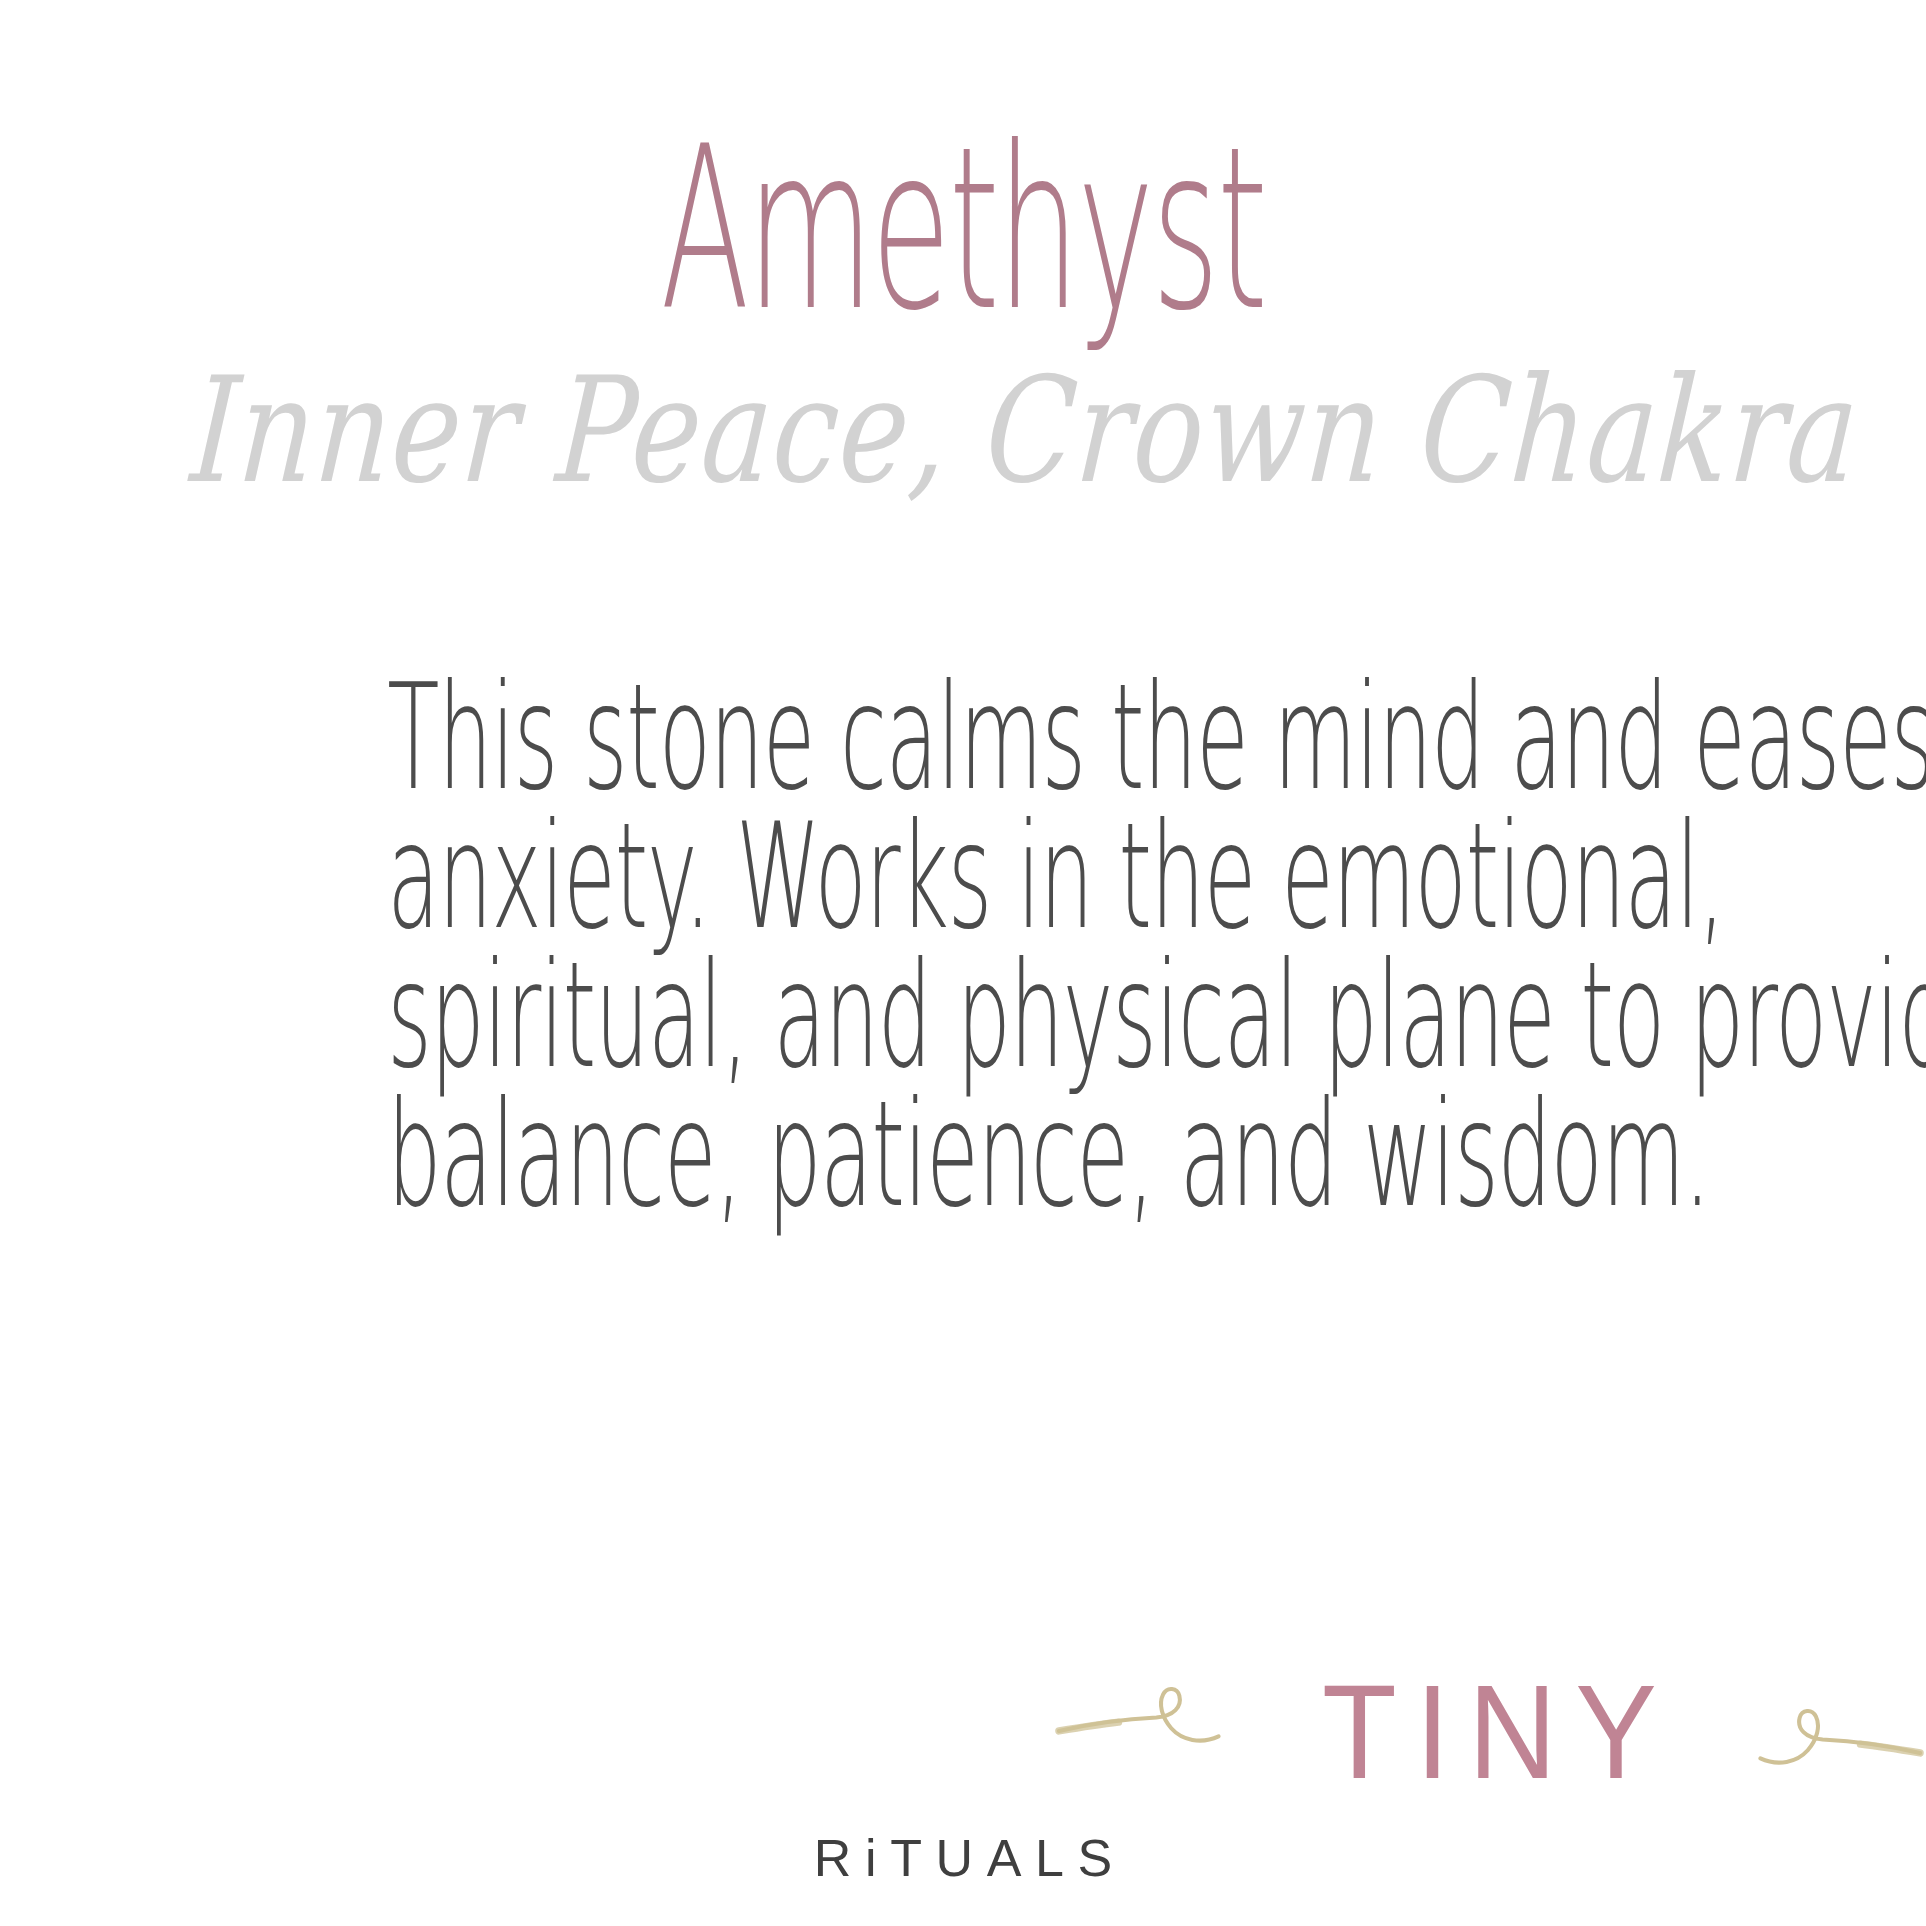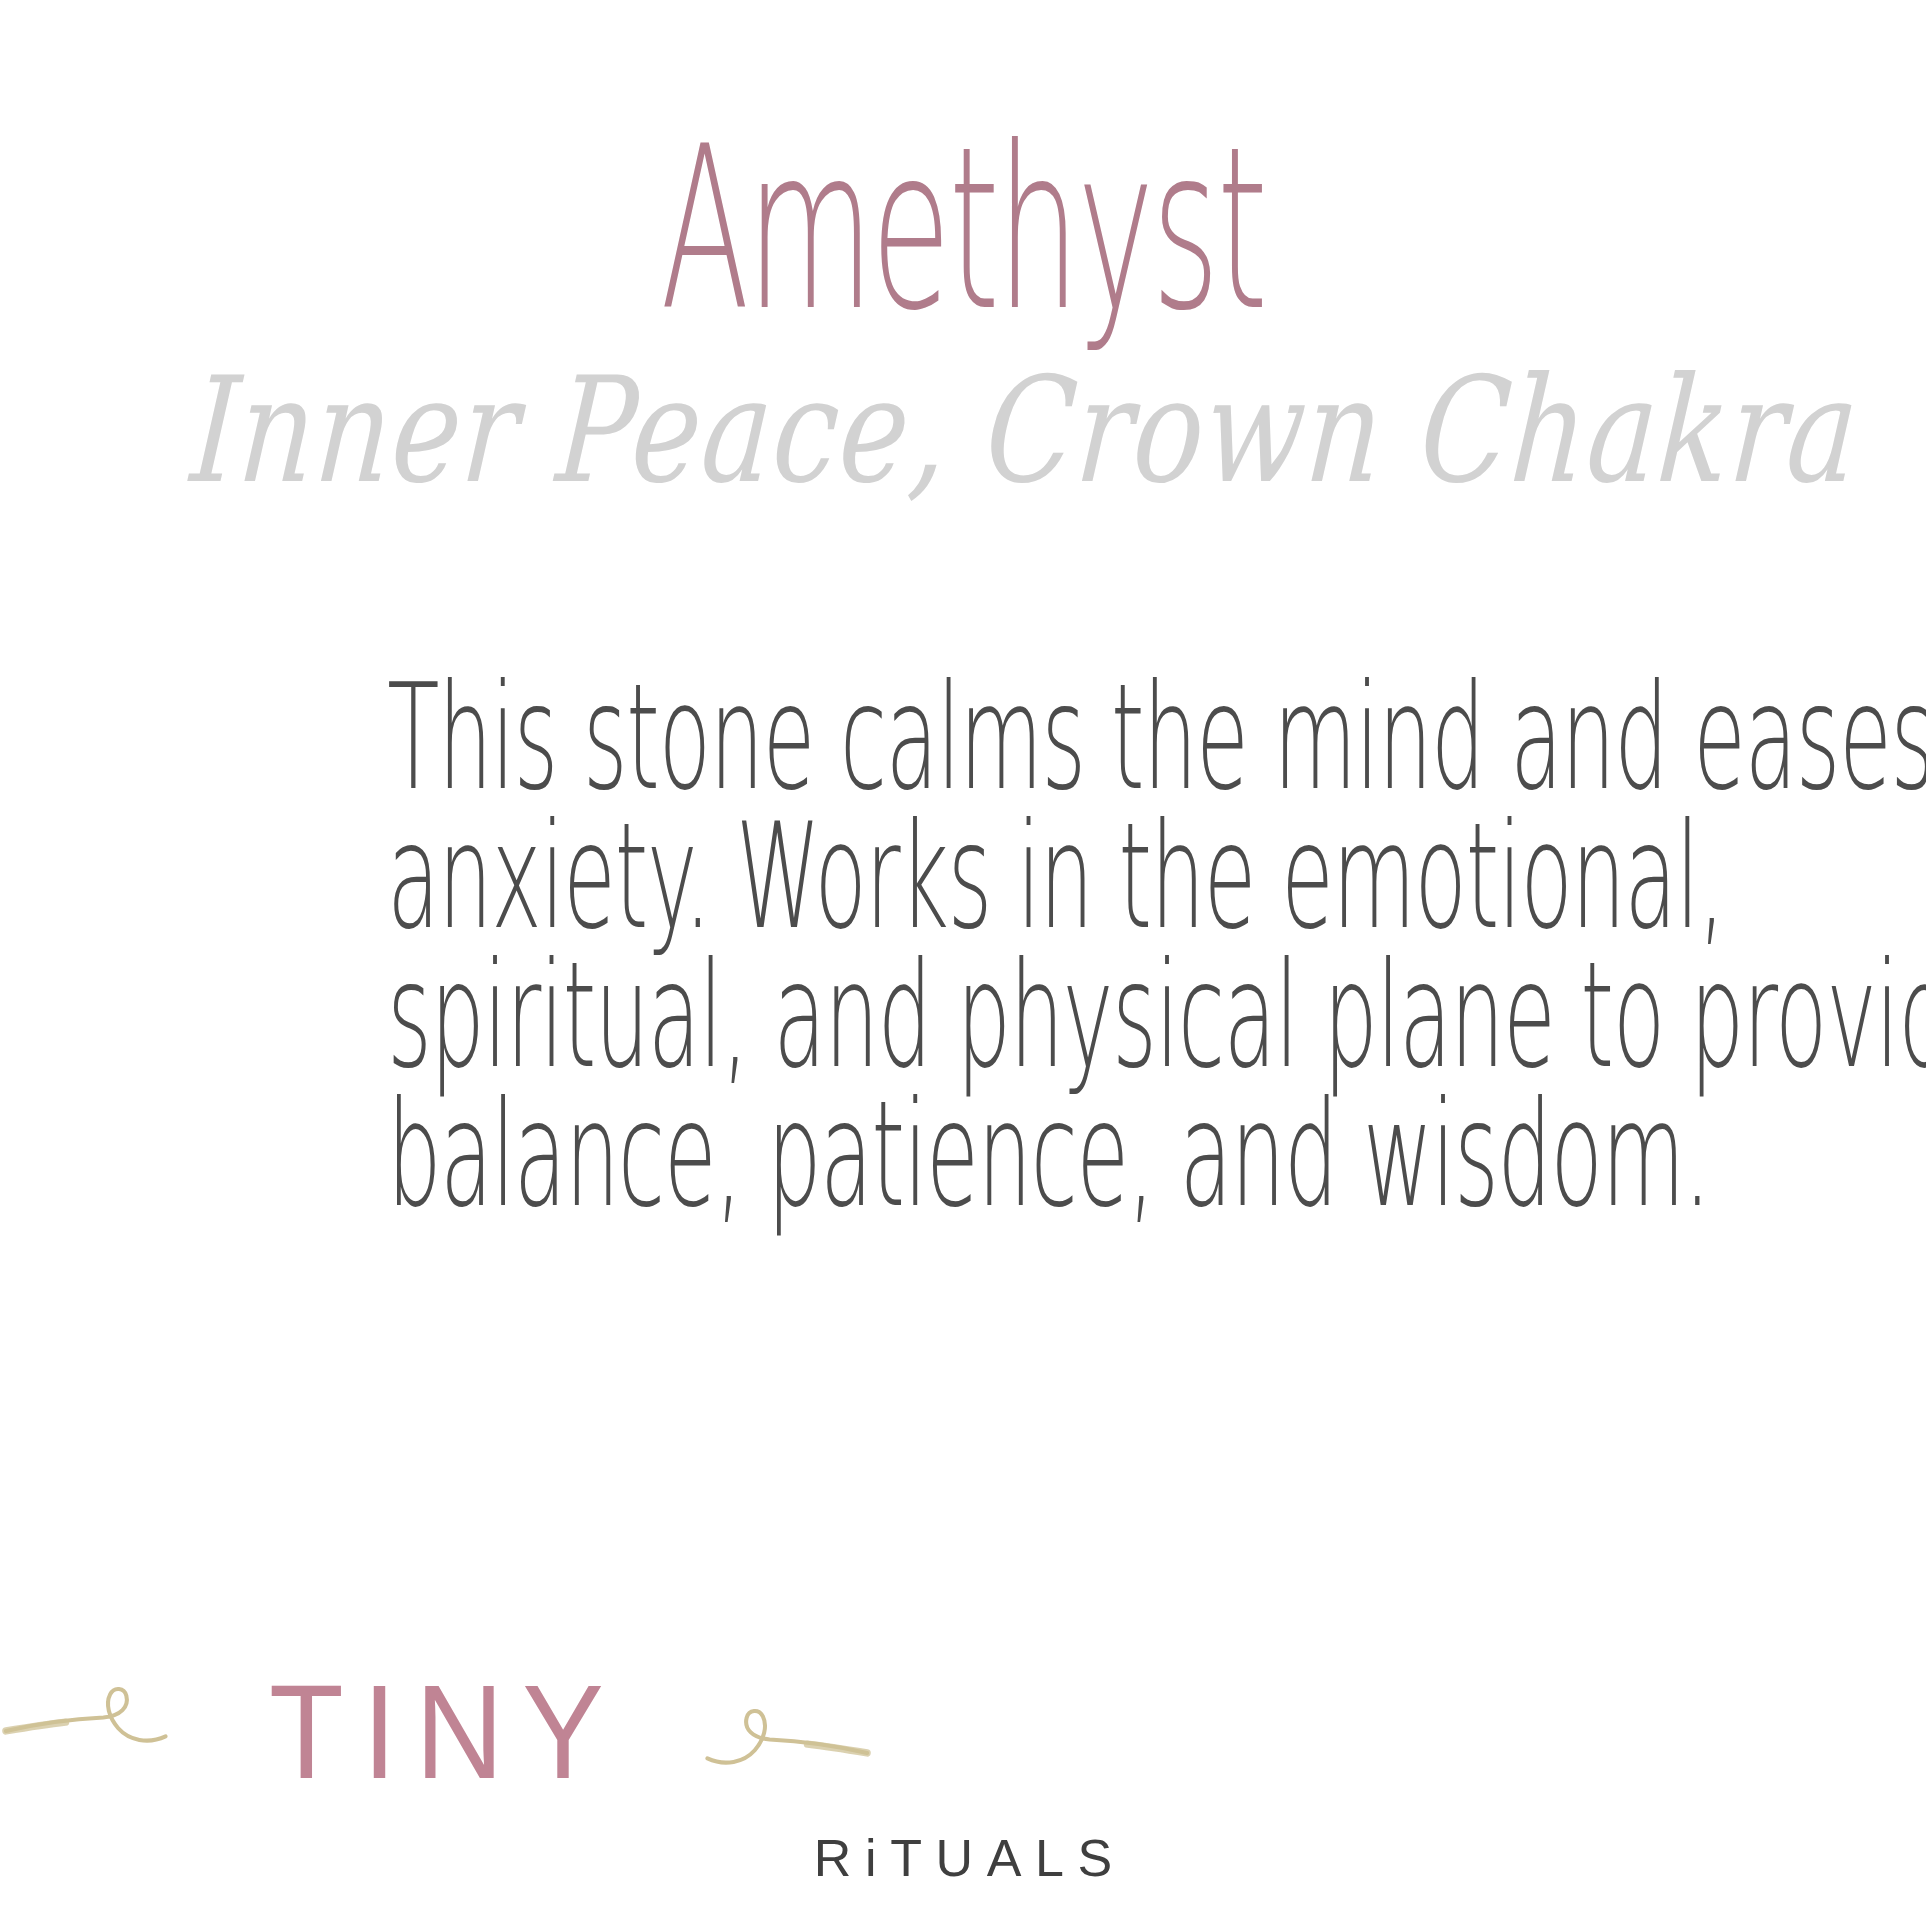--- a/index.html
+++ b/index.html
@@ -82,21 +82,21 @@
     top: 1623px;
     width: 1926px;
     height: 285px;
   }
   .logo-row {
     position: relative;
     width: 1926px;
     height: 146px;
     display: flex;
     align-items: center;
-    justify-content: flex-start;
+    justify-content: flex-end;
   }
   .flourish {
     width: 204px;
     height: 115px;
     flex: 0 0 auto;
     display: block;
   }
   .flourish-left  { margin-right: 30px; margin-bottom: 17.7px; }
   .flourish-right { margin-left: 30px;  margin-top: 27px; }
 

